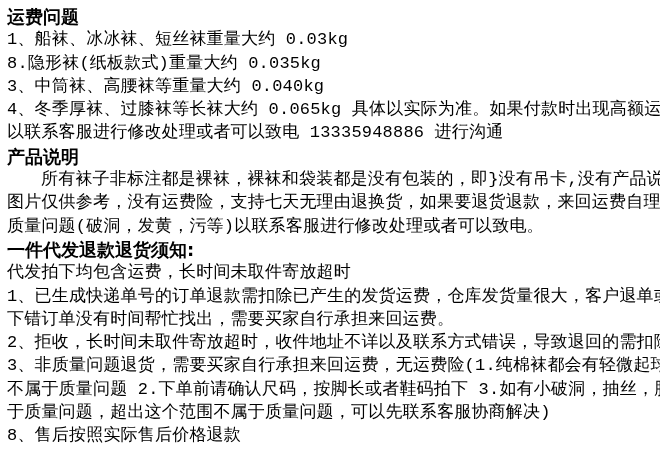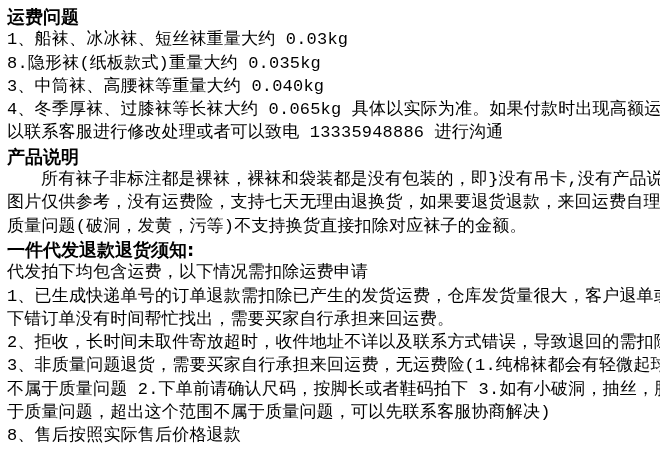--- a/index.html
+++ b/index.html
@@ -46,24 +46,24 @@
   <div class="heading">运费问题</div>
   <div class="ln">1、船袜、冰冰袜、短丝袜重量大约 0.03kg</div>
   <div class="ln">8.隐形袜(纸板款式)重量大约 0.035kg</div>
   <div class="ln">3、中筒袜、高腰袜等重量大约 0.040kg</div>
   <div class="ln">4、冬季厚袜、过膝袜等长袜大约 0.065kg 具体以实际为准。如果付款时出现高额运费，可</div>
   <div class="ln">以联系客服进行修改处理或者可以致电 13335948886 进行沟通</div>
 
   <div class="heading">产品说明</div>
   <div class="ln indent-first">所有袜子非标注都是裸袜，裸袜和袋装都是没有包装的，即}没有吊卡,没有产品说明，</div>
   <div class="ln">图片仅供参考，没有运费险，支持七天无理由退换货，如果要退货退款，来回运费自理，有</div>
-  <div class="ln">质量问题(破洞，发黄，污等)不支持换货直接扣除对应袜子的金额。</div>
+  <div class="ln">质量问题(破洞，发黄，污等)以联系客服进行修改处理或者可以致电。</div>
 
   <div class="heading">一件代发退款退货须知:</div>
-  <div class="ln">代发拍下均包含运费，以下情况需扣除运费申请</div>
+  <div class="ln">代发拍下均包含运费，长时间未取件寄放超时</div>
   <div class="ln">1、已生成快递单号的订单退款需扣除已产生的发货运费，仓库发货量很大，客户退单或者</div>
   <div class="ln">下错订单没有时间帮忙找出，需要买家自行承担来回运费。</div>
   <div class="ln">2、拒收，长时间未取件寄放超时，收件地址不详以及联系方式错误，导致退回的需扣除运</div>
   <div class="ln">3、非质量问题退货，需要买家自行承担来回运费，无运费险(1.纯棉袜都会有轻微起球现象，</div>
   <div class="ln">不属于质量问题 2.下单前请确认尺码，按脚长或者鞋码拍下 3.如有小破洞，抽丝，脏污等属</div>
   <div class="ln">于质量问题，超出这个范围不属于质量问题，可以先联系客服协商解决)</div>
   <div class="ln">8、售后按照实际售后价格退款</div>
 
 </div>
 

